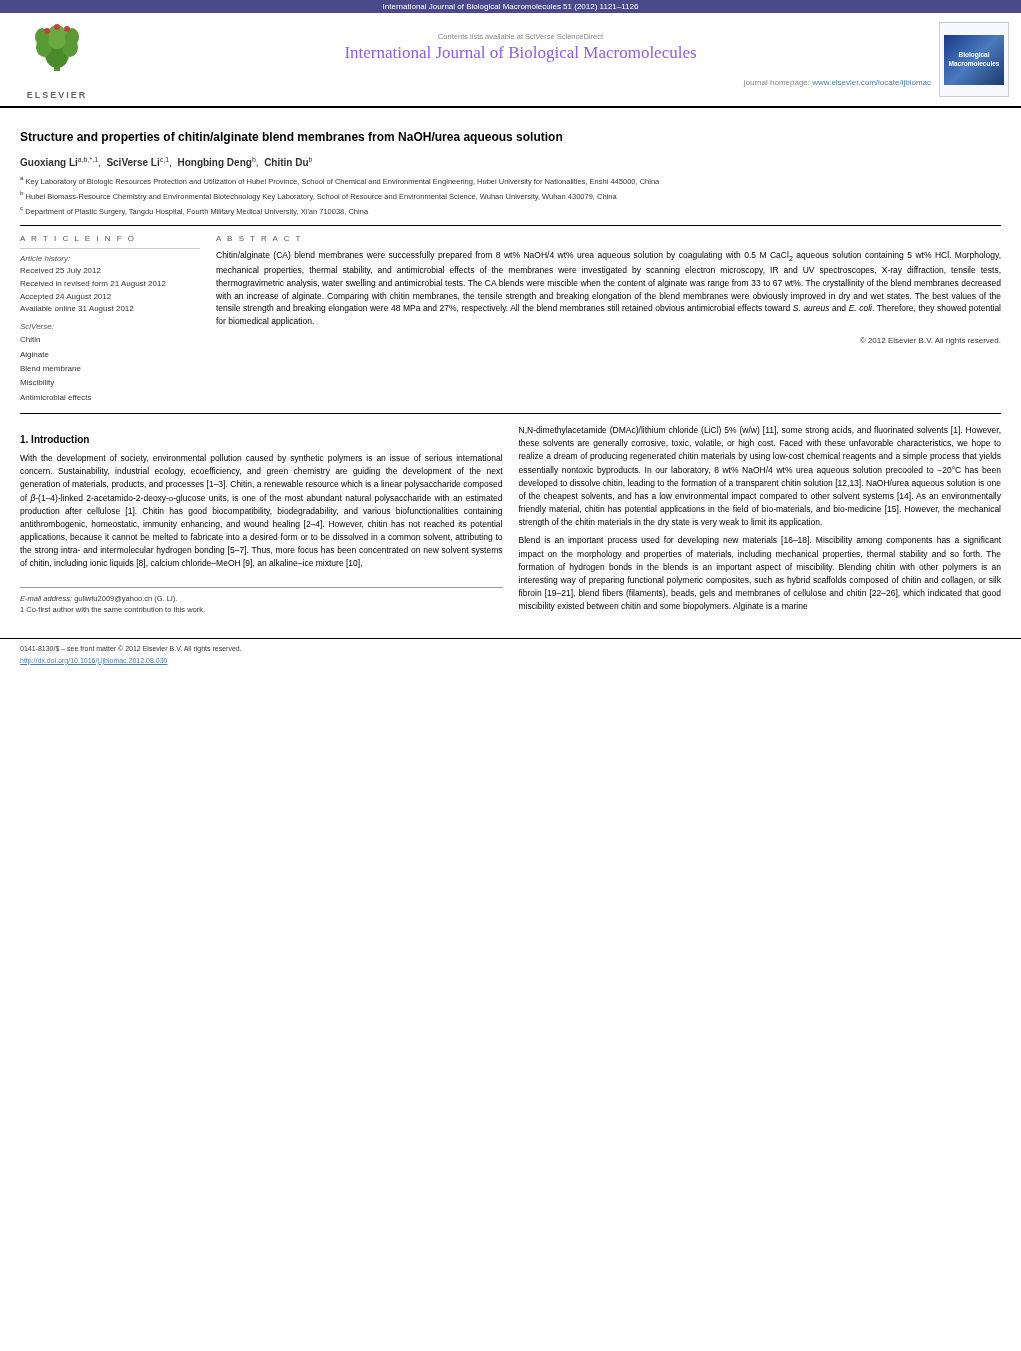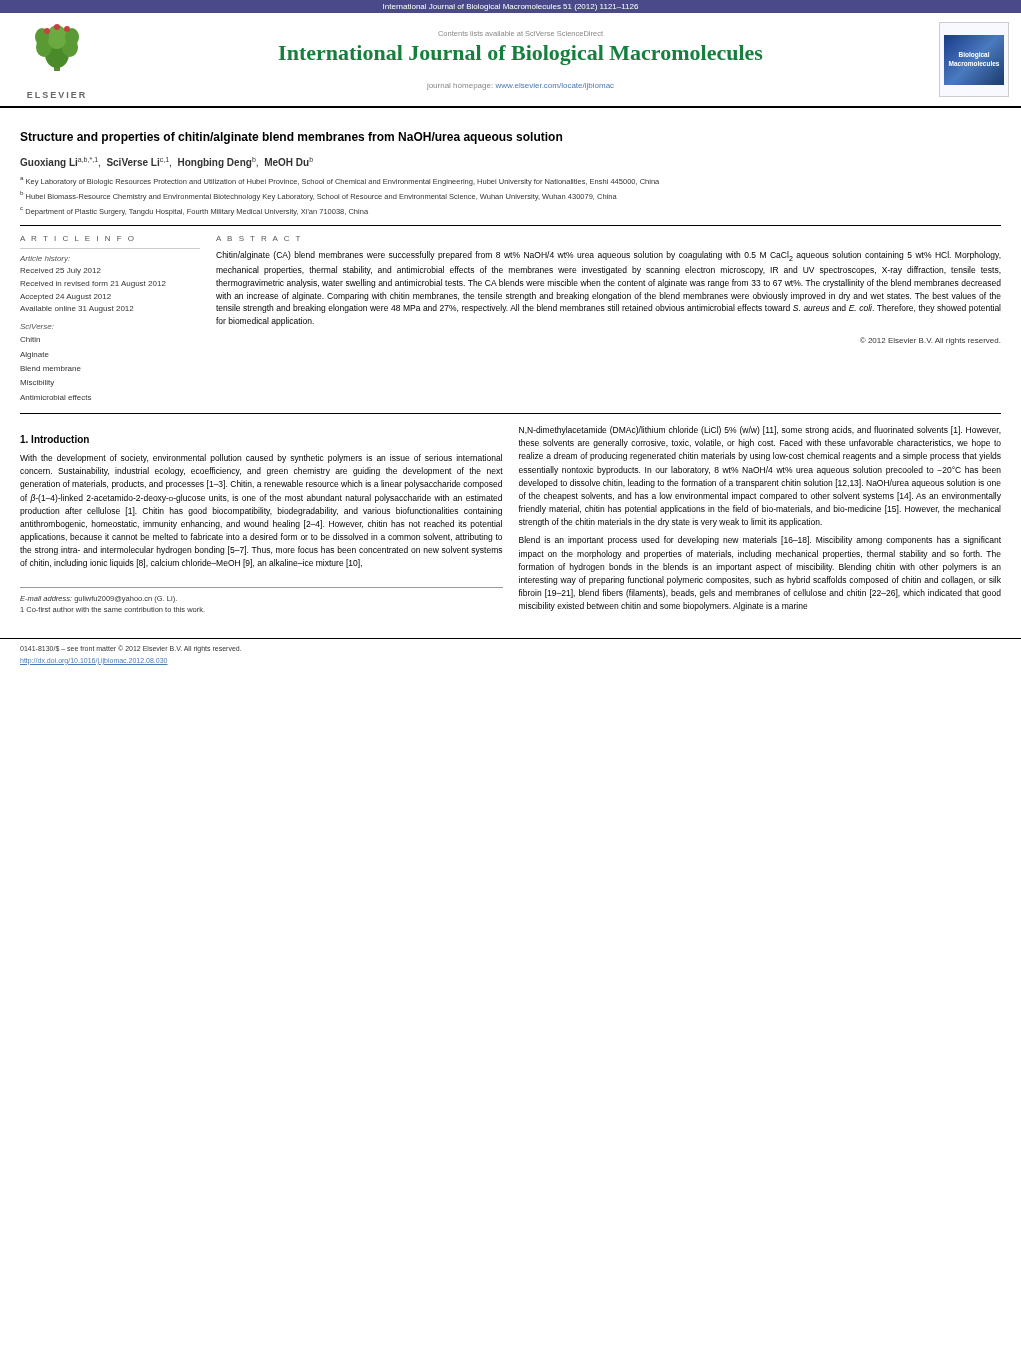--- a/index.html
+++ b/index.html
@@ -52,32 +52,33 @@
     }
 
     .sciverse-link {
       font-size: 7.5px;
       color: #888;
       font-family: Arial, sans-serif;
       margin-bottom: 2px;
     }
 
     .journal-title {
-      font-size: 22px;
+      font-size: 17px;
       font-family: 'Times New Roman', Times, serif;
-      font-weight: bold;
-      color: #15803d;
+      font-weight: normal;
+      color: #8b5cf6;
       line-height: 1.2;
     }
 
     .journal-homepage {
       font-size: 8px;
       color: #888;
       font-family: Arial, sans-serif;
       margin-top: 15px;
+      text-align: right;
     }
 
     .journal-homepage a { color: #4a7ab5; text-decoration: none; }
 
     .bio-macromol-logo {
       width: 70px;
       flex-shrink: 0;
       border: 1px solid #ccc;
       height: 75px;
       display: flex;
@@ -331,21 +332,21 @@
 </div>
 
 <div class="paper-content">
 
   <div class="paper-title">Structure and properties of chitin/alginate blend membranes from NaOH/urea aqueous solution</div>
 
   <div class="authors">
     <span class="author-name">Guoxiang Li</span><sup>a,b,*,1</sup>,&nbsp;
     <span class="author-name">SciVerse Li</span><sup>c,1</sup>,&nbsp;
     <span class="author-name">Hongbing Deng</span><sup>b</sup>,&nbsp;
-    <span class="author-name">MeOH Du</span><sup>b</sup>
+    <span class="author-name">Chitin Du</span><sup>b</sup>
   </div>
 
   <div class="affiliations">
     <p><sup>a</sup> Key Laboratory of Biologic Resources Protection and Utilization of Hubei Province, School of Chemical and Environmental Engineering, Hubei University for Nationalities, Enshi 445000, China</p>
     <p><sup>b</sup> Hubei Biomass-Resource Chemistry and Environmental Biotechnology Key Laboratory, School of Resource and Environmental Science, Wuhan University, Wuhan 430079, China</p>
     <p><sup>c</sup> Department of Plastic Surgery, Tangdu Hospital, Fourth Military Medical University, Xi'an 710038, China</p>
   </div>
 
   <hr class="divider">
 

